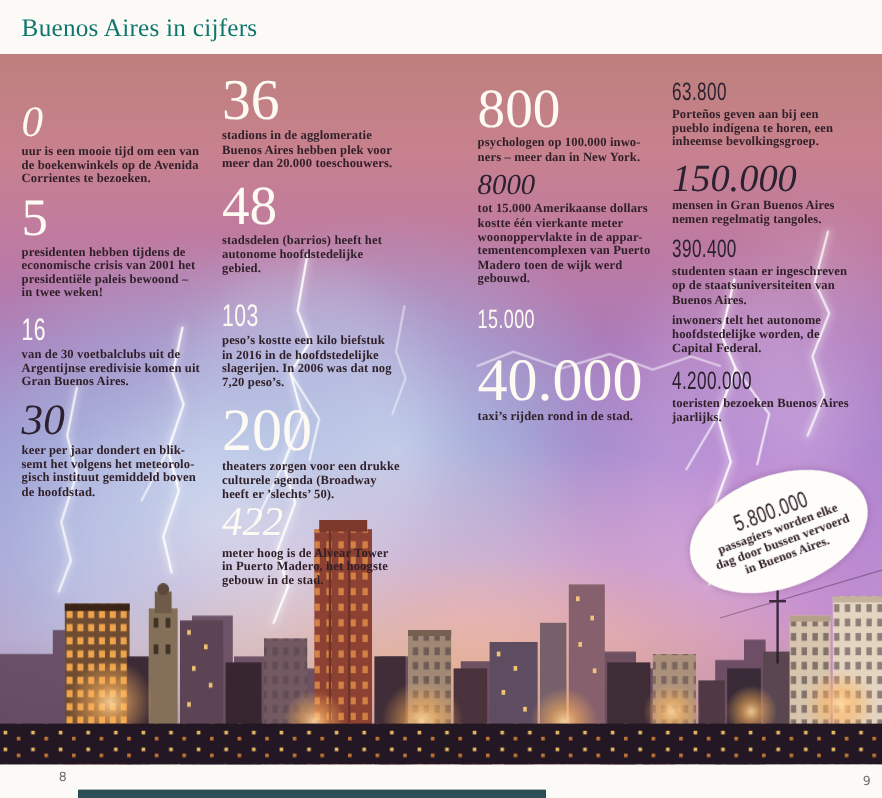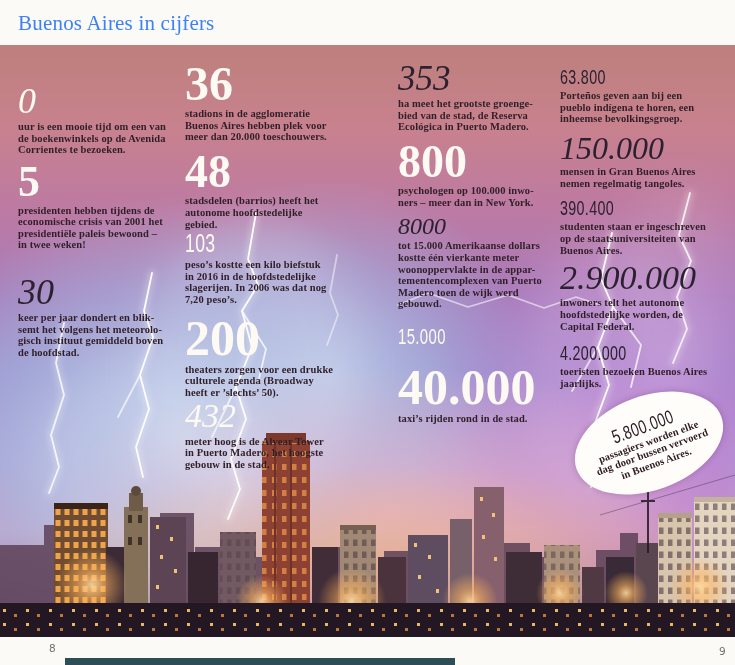--- a/index.html
+++ b/index.html
@@ -4,35 +4,35 @@
 <style>
   html,body { margin:0; padding:0; }
   body {
     width:735px; height:665px; position:relative; overflow:hidden;
     background:#fbfaf6;
     font-family:"Liberation Sans", sans-serif;
   }
   .header-title {
     position:absolute; left:18px; top:10px;
     font:400 21px/1.25 "Liberation Serif", serif;
-    color:#3b82f6; letter-spacing:.2px;
+    color:#0f766e; letter-spacing:.2px;
   }
   .photo {
     position:absolute; left:0; top:45px; width:735px; height:592px;
   }
   .photo svg { display:block; }
   .col { position:absolute; }
   #col1 { left:18px;  top:84px; width:166px; }
   #col2 { left:185px; top:62px; width:180px; }
   #col3 { left:398px; top:62px; width:172px; }
   #col4 { left:560px; top:66px; width:172px; }
   .num {
     color:#fdfaf3; line-height:.92; margin:0 0 3px 0;
   }
-  .n-serif { font-family:"Liberation Serif", serif; font-weight:700; line-height:.9; }
+  .n-serif { font-family:"Liberation Serif", serif; font-weight:400; line-height:.9; }
   .n-italic { font-family:"Liberation Serif", serif; font-style:italic; font-weight:400; line-height:.95; }
   .n-cond  {
     font-family:"Liberation Sans", sans-serif; font-weight:400; line-height:1;
     transform:scaleX(.68); transform-origin:0 50%; letter-spacing:.5px;
   }
   .c-dark { color:#2b2130; }
   .caption {
     font:700 10.5px/11.6px "Liberation Serif", serif;
     color:#301f28; white-space:pre-line; letter-spacing:.1px;
   }
@@ -259,21 +259,27 @@
 de boekenwinkels op de Avenida
 Corrientes te bezoeken.</div>
   </div>
   <div class="stat" style="margin-top:6px">
     <div class="num n-serif" style="font-size:44px">5</div>
     <div class="caption">presidenten hebben tijdens de
 economische crisis van 2001 het
 presidentiële paleis bewoond –
 in twee weken!</div>
   </div>
-  <div class="stat" style="margin-top:24px">
+  <div class="stat" style="margin-top:10px">
+    <div class="num n-cond" style="font-size:26px">16</div>
+    <div class="caption">van de 30 voetbalclubs uit de
+Argentijnse eredivisie komen uit
+Gran Buenos Aires.</div>
+  </div>
+  <div class="stat" style="margin-top:8px">
     <div class="num n-italic c-dark" style="font-size:36px">30</div>
     <div class="caption">keer per jaar dondert en blik-
 semt het volgens het meteorolo-
 gisch instituut gemiddeld boven
 de hoofdstad.</div>
   </div>
 </div>
 
 <div class="col" id="col2">
   <div class="stat">
@@ -281,48 +287,42 @@
     <div class="caption">stadions in de agglomeratie
 Buenos Aires hebben plek voor
 meer dan 20.000 toeschouwers.</div>
   </div>
   <div class="stat" style="margin-top:8px">
     <div class="num n-serif" style="font-size:46px">48</div>
     <div class="caption">stadsdelen (barrios) heeft het
 autonome hoofdstedelijke
 gebied.</div>
   </div>
-  <div class="stat" style="margin-top:0">
+  <div class="stat" style="margin-top:20px">
     <div class="num n-cond" style="font-size:26px">103</div>
     <div class="caption">peso’s kostte een kilo biefstuk
 in 2016 in de hoofdstedelijke
 slagerijen. In 2006 was dat nog
 7,20 peso’s.</div>
   </div>
   <div class="stat" style="margin-top:10px">
     <div class="num n-serif" style="font-size:50px">200</div>
     <div class="caption">theaters zorgen voor een drukke
 culturele agenda (Broadway
 heeft er ’slechts’ 50).</div>
   </div>
   <div class="stat" style="margin-top:2px">
-    <div class="num n-italic" style="font-size:34px">432</div>
+    <div class="num n-italic" style="font-size:34px">422</div>
     <div class="caption">meter hoog is de Alvear Tower
 in Puerto Madero, het hoogste
 gebouw in de stad.</div>
   </div>
 </div>
 
 <div class="col" id="col3">
-  <div class="stat">
-    <div class="num n-italic c-dark" style="font-size:35px">353</div>
-    <div class="caption">ha meet het grootste groenge-
-bied van de stad, de Reserva
-Ecológica in Puerto Madero.</div>
-  </div>
   <div class="stat" style="margin-top:8px">
     <div class="num n-serif" style="font-size:46px">800</div>
     <div class="caption">psychologen op 100.000 inwo-
 ners – meer dan in New York.</div>
   </div>
   <div class="stat" style="margin-top:6px">
     <div class="num n-italic c-dark" style="font-size:24px">8000</div>
     <div class="caption">tot 15.000 Amerikaanse dollars
 kostte één vierkante meter
 woonoppervlakte in de appar-
@@ -351,21 +351,20 @@
     <div class="caption">mensen in Gran Buenos Aires
 nemen regelmatig tangoles.</div>
   </div>
   <div class="stat" style="margin-top:8px">
     <div class="num n-cond c-dark" style="font-size:21px">390.400</div>
     <div class="caption">studenten staan er ingeschreven
 op de staatsuniversiteiten van
 Buenos Aires.</div>
   </div>
   <div class="stat" style="margin-top:6px">
-    <div class="num n-italic c-dark" style="font-size:34px">2.900.000</div>
     <div class="caption">inwoners telt het autonome
 hoofdstedelijke worden, de
 Capital Federal.</div>
   </div>
   <div class="stat" style="margin-top:10px">
     <div class="num n-cond c-dark" style="font-size:21px">4.200.000</div>
     <div class="caption">toeristen bezoeken Buenos Aires
 jaarlijks.</div>
   </div>
 </div>

